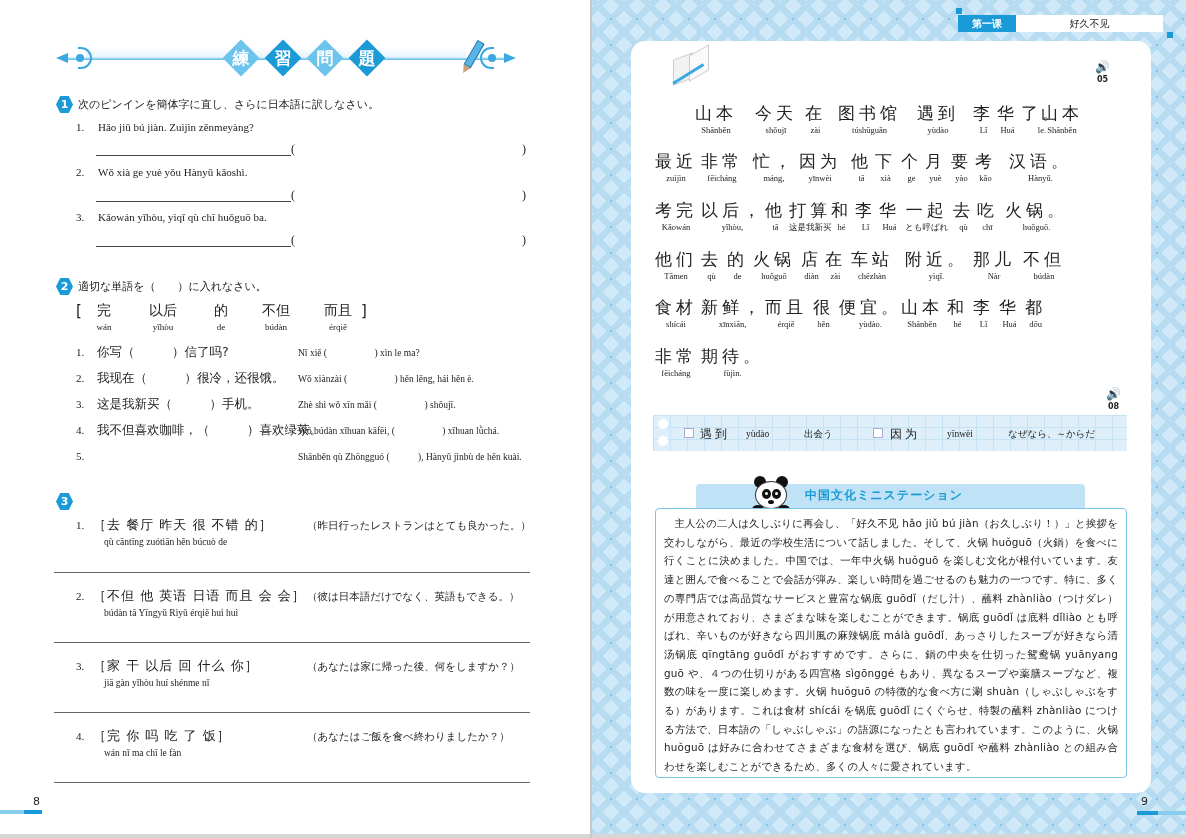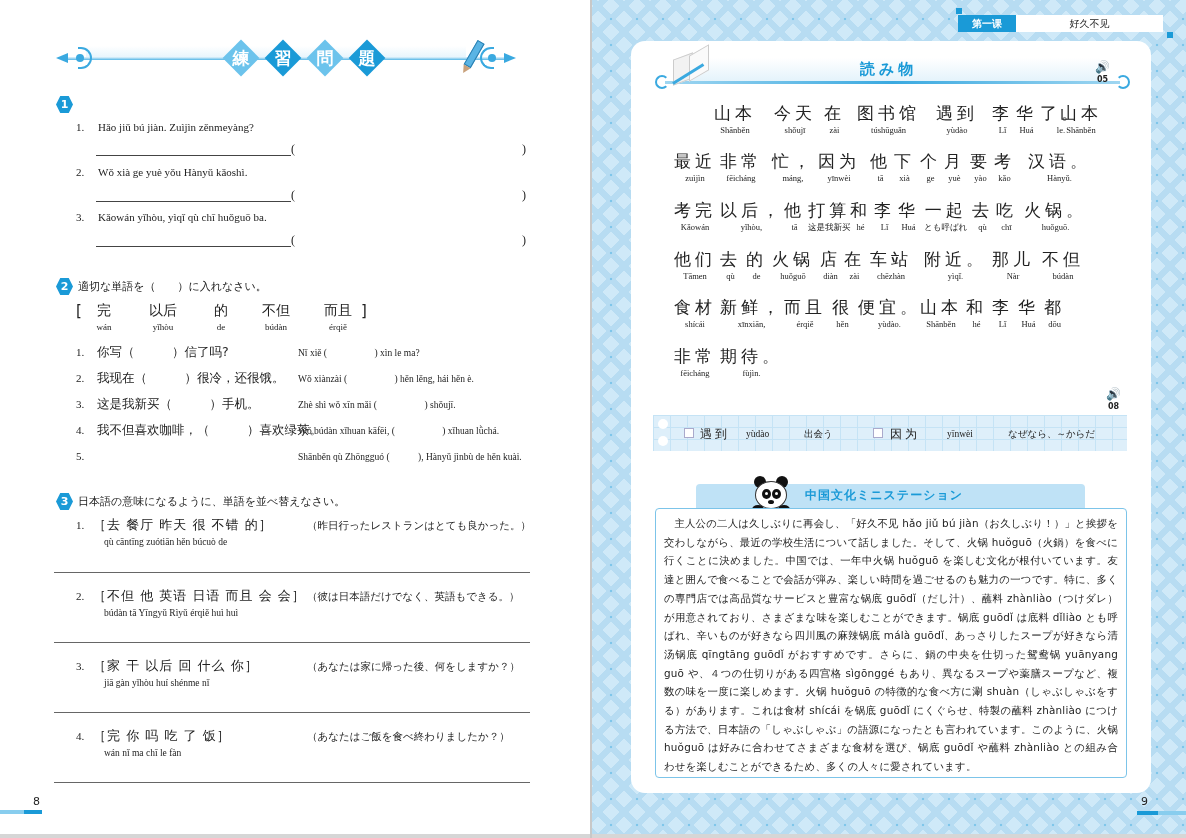--- a/index.html
+++ b/index.html
@@ -97,21 +97,21 @@
   .reading-title { position: absolute; left: 205px; top: 2px; font-family: "DejaVu Sans", sans-serif; font-weight: bold; font-size: 15px; color: #1a9ad7; letter-spacing: 4px; }
   .book-icon { position: absolute; left: 667px; top: 48px; width: 44px; height: 40px; }
   .book-icon .pg1 { position: absolute; left: 6px; top: 8px; width: 20px; height: 26px; background: #f2f2f2; border: 1px solid #ccc; transform: skewY(-20deg); }
   .book-icon .pg2 { position: absolute; left: 22px; top: 2px; width: 20px; height: 26px; background: #fafafa; border: 1px solid #ccc; transform: skewY(-30deg); }
   .book-icon .spine { position: absolute; left: 6px; top: 34px; width: 36px; height: 3px; background: #3aa9e0; transform: rotate(-32deg); transform-origin: left; }
 
   .audio { position: absolute; text-align: center; font-family: "DejaVu Sans", sans-serif; }
   .audio .spk { font-size: 12px; line-height: 12px; color: #222; }
   .audio .trk { font-size: 8px; font-weight: bold; display: block; }
 
-  .rline { position: absolute; left: 674px; width: 425px; height: 46px; }
+  .rline { position: absolute; left: 655px; width: 425px; height: 46px; }
   .rword { position: absolute; top: 0; text-align: center; white-space: nowrap; }
   .rword .hz { display: block; font-family: "DejaVu Serif", serif; font-size: 17px; letter-spacing: 4px; color: #222; line-height: 22px; }
   .rword .py { display: block; font-family: "Liberation Serif", serif; font-size: 8.5px; color: #222; line-height: 12px; }
 
   .vocab { position: absolute; left: 653px; top: 415px; width: 474px; height: 36px;
     background-color: #deeffa;
     background-image: linear-gradient(#c5e3f5 1px, transparent 1px), linear-gradient(90deg, #c5e3f5 1px, transparent 1px);
     background-size: 17px 12px; }
   .vocab .hole { position: absolute; left: 5px; width: 10px; height: 10px; border-radius: 50%; background: #fff; }
   .vocab .chk { position: absolute; top: 13px; width: 10px; height: 10px; background: #fff; border: 1px solid #aac; }
@@ -171,20 +171,21 @@
       <div class="pencil">
         <div class="body"></div>
           <div class="tip"></div>
       </div>
     </div>
 
     <div class="q-head" style="top:96px">
       <div class="q-num">
           <span>1</span>
         </div>
+      <span class="q-text">次のピンインを簡体字に直し、さらに日本語に訳しなさい。</span>
     </div>
 
     <div class="item" style="left:76px; top:121px">
       <span class="n">1.</span><span class="pinyin-line">Hǎo jiǔ bú jiàn. Zuìjìn zěnmeyàng?</span>
     </div>
     <div class="answer-line" style="top:142px"></div>
     <span class="paren-open" style="left:291px; top:142px">(</span>
     <span class="paren-close" style="left:522px; top:142px">)</span>
 
     <div class="item" style="left:76px; top:166px">
@@ -255,21 +256,20 @@
     </div>
     <div class="fill-row" style="top:448px">
       <span class="n">5.</span>
       <span class="py" style="left:222px">Shānběn qù Zhōngguó (　　　), Hànyǔ jìnbù de hěn kuài.</span>
     </div>
 
     <div class="q-head" style="top:493px">
       <div class="q-num">
           <span>3</span>
         </div>
-      <span class="q-text">日本語の意味になるように、単語を並べ替えなさい。</span>
     </div>
 
     <div class="order-item" style="top:516px">
       <span class="n">1.</span>
       <span class="zh">［去 餐厅  昨天 很 不错 的］</span>
       <span class="py">qù cāntīng zuótiān hěn búcuò  de</span>
       <span class="ja">（昨日行ったレストランはとても良かった。）</span>
     </div>
     <div class="divider" style="top:572px"></div>
 
@@ -307,27 +307,20 @@
 
   <div class="lesson-tag">
     <div class="sq1"></div>
     <div class="lesson-no">第一课</div>
     <div class="lesson-title">好久不见</div>
     <div class="sq2"></div>
   </div>
 
   <div class="reading-card"></div>
 
-  <div class="reading-head">
-    <div class="fade"></div>
-    <div class="bar"></div>
-    <div class="curl-l"></div>
-    <div class="curl-r"></div>
-    <span class="reading-title">読み物</span>
-  </div>
   <div class="book-icon">
     <div class="pg1"></div>
       <div class="pg2"></div>
       <div class="spine"></div>
   </div>
 
   <div class="audio" style="left:1095px; top:56px">
     <span class="spk">🔊</span>
     <span class="trk">05</span>
   </div>

